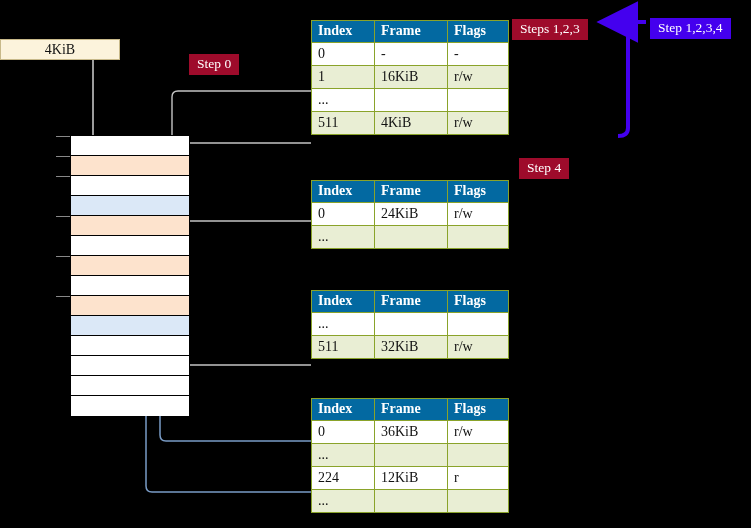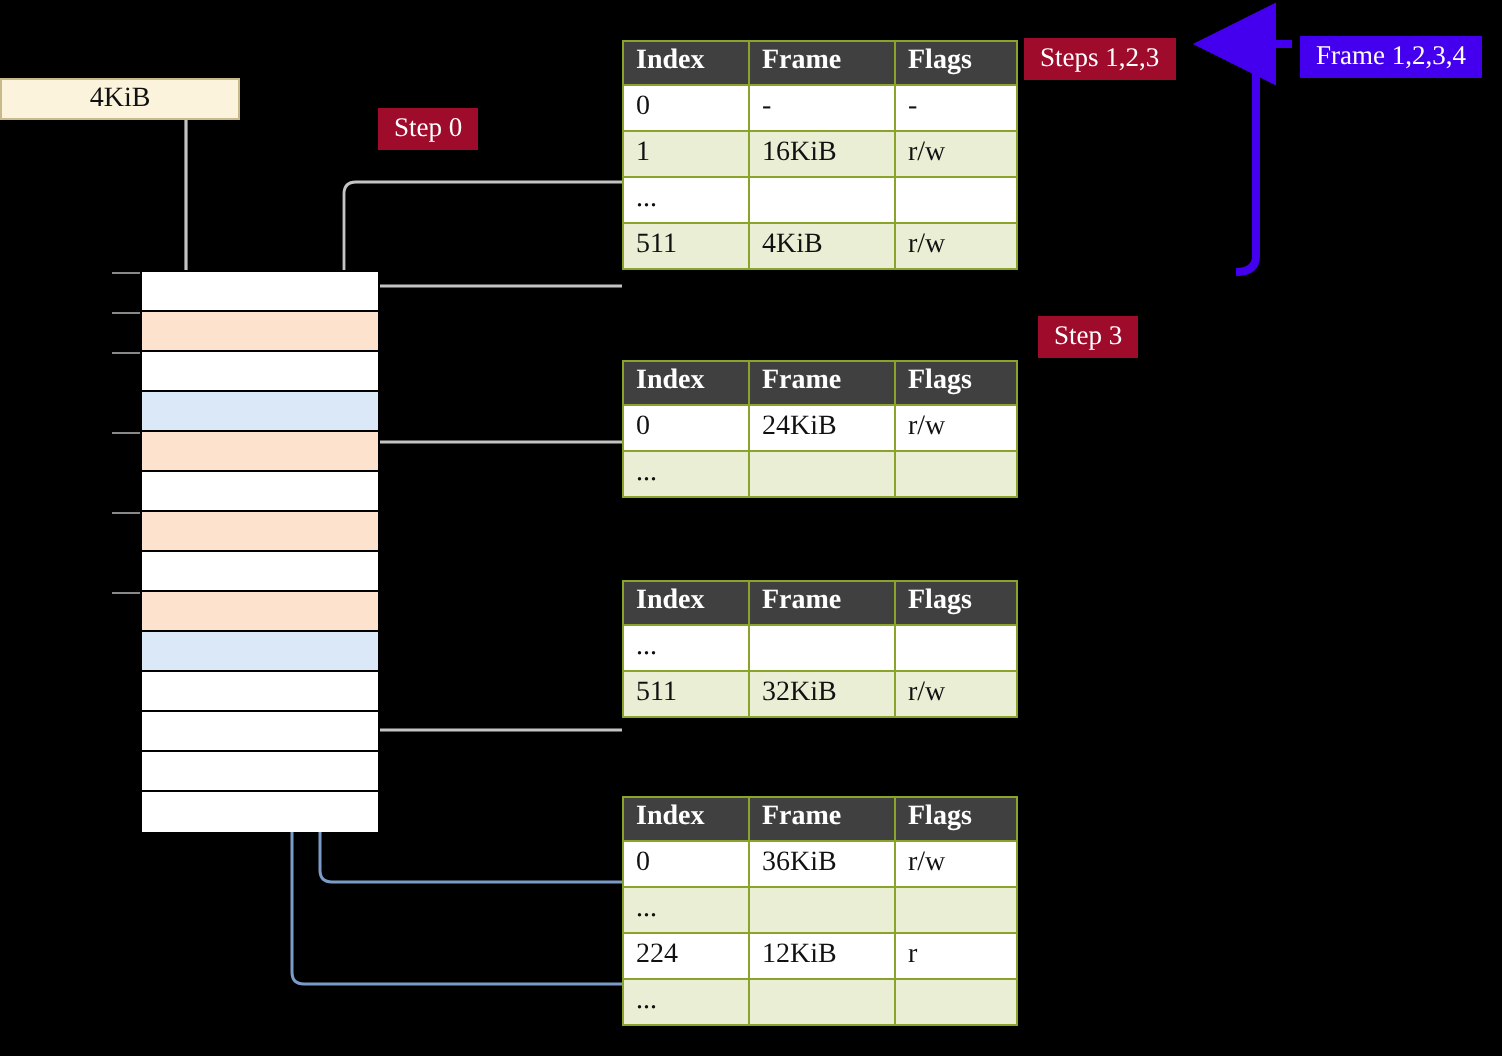--- a/index.html
+++ b/index.html
@@ -36,21 +36,21 @@
   .badge.purple{background:#4400ee;}
 
   #step0{left:189px;top:54px;}
   #steps123{left:512px;top:19px;}
   #steps1234{left:650px;top:18px;}
   #step4{left:519px;top:158px;}
 
   
   .ptable{position:absolute;left:311px;border-collapse:collapse;
           border:1px solid #8aa32a;background:#fff;}
-  .ptable th{background:#404040;color:#ffffff;font-weight:bold;
+  .ptable th{background:#0369a1;color:#ffffff;font-weight:bold;
              font-size:14px;text-align:left;
              padding:2px 6px 3px 6px;border:1px solid #8aa32a;
              font-family:"Liberation Serif", serif;margin-left:38px;}
   .ptable td{font-size:14px;color:#111;text-align:left;
              padding:2px 6px 3px 6px;border:1px solid #8aa32a;
              height:17px;}
   .ptable tr.alt td{background:#e9eed4;}
   .ptable td.hl{background:#fbf49a;}
   .w-idx{width:50px;}
   .w-frm{width:60px;}
@@ -139,22 +139,22 @@
     </div>
   <div class="mrow c-blue"></div>
   <div class="mrow c-white"></div>
   <div class="mrow c-white"></div>
   <div class="mrow c-white"></div>
   <div class="mrow c-white"></div>
 </div>
 
 <div class="badge crimson" id="step0">Step 0</div>
 <div class="badge crimson" id="steps123">Steps 1,2,3</div>
-<div class="badge purple" id="steps1234">Frame 1,2,3,4</div>
-<div class="badge crimson" id="step4">Step 3</div>
+<div class="badge purple" id="steps1234">Step 1,2,3,4</div>
+<div class="badge crimson" id="step4">Step 4</div>
 
 <table class="ptable" id="tbl0">
     <tbody>
       <tr>
         <th class="w-idx">Index</th>
         <th class="w-frm">Frame</th>
         <th class="w-flg">Flags</th>
       </tr>
       <tr>
         <td class="w-idx">0</td>

